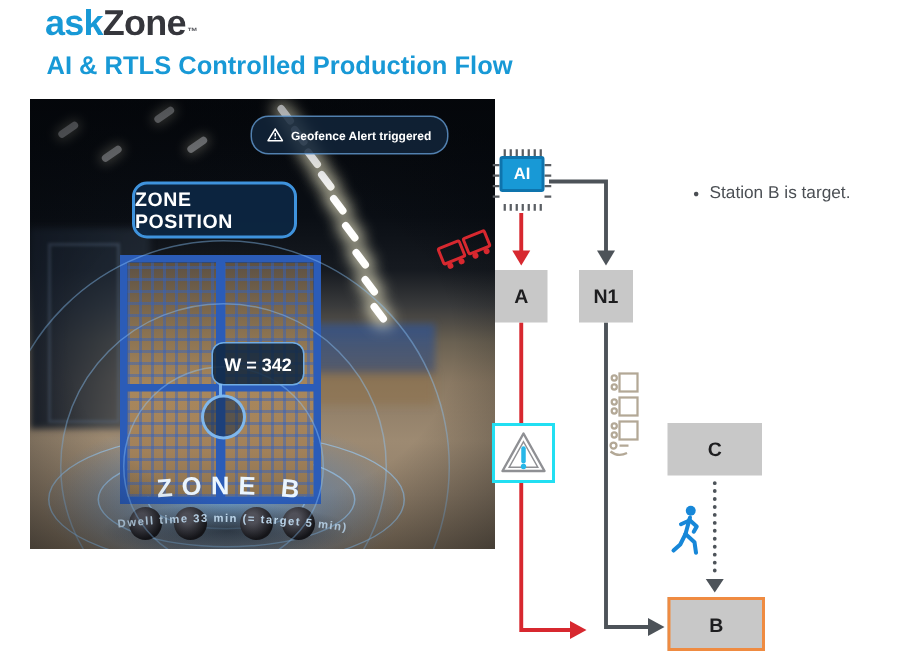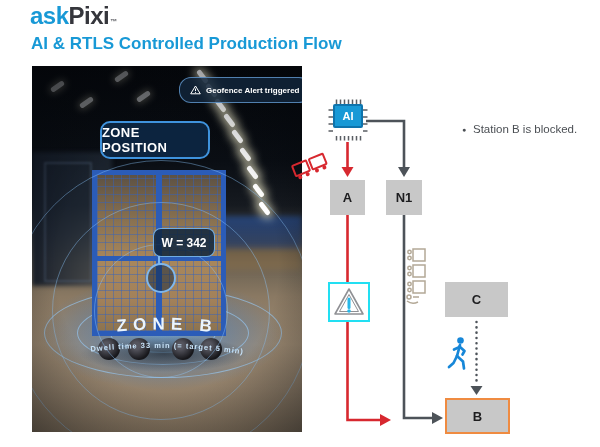--- a/index.html
+++ b/index.html
@@ -7,21 +7,21 @@
          font-family:"Liberation Sans",sans-serif;}
 
   
   .logo{position:absolute;left:30px;top:2px;font-size:24px;font-weight:bold;letter-spacing:-0.5px;}
   .logo-ask{color:var(--brand-blue);}
   .logo-pixi{color:#35363c;}
   .logo-tm{font-size:7px;color:#55565c;margin-left:1px;}
   .title{position:absolute;left:31px;top:34px;font-size:17px;font-weight:bold;color:var(--brand-blue);white-space:nowrap;}
 
   
-  .photo{position:absolute;left:32px;top:66px;width:270px;height:366px;overflow:hidden;background:#0a0d12;}
+  .photo{position:absolute;left:20px;top:66px;width:270px;height:300px;overflow:hidden;background:#0a0d12;padding-left:40px;}
   .ph-bg{position:absolute;inset:0;background:linear-gradient(180deg,#05070b 0%,#0a0e14 26%,#161a20 38%,#3a3b3c 46%,#6a6152 54%,#8a7963 63%,#9d8a72 76%,#93816b 88%,#83725d 100%);}
   .ph-machinery{position:absolute;left:0;top:86px;width:80px;height:134px;background:linear-gradient(90deg,rgba(22,30,42,.95),rgba(44,56,70,.5));filter:blur(2px);}
   .ph-machinery2{position:absolute;left:12px;top:96px;width:44px;height:116px;border:2px solid rgba(95,115,140,.35);filter:blur(1px);}
   .ph-fence{position:absolute;left:116px;top:150px;width:154px;height:34px;background:linear-gradient(180deg,rgba(38,84,165,.6),rgba(28,58,118,.42));filter:blur(2.5px);}
   .ph-boxes{position:absolute;left:116px;top:182px;width:154px;height:22px;background:rgba(142,112,72,.5);filter:blur(3px);}
   .light{position:absolute;width:15px;height:5px;background:#fff;border-radius:3px;
          box-shadow:0 0 10px 3px rgba(255,250,215,.8);transform:rotate(53deg);}
   .light.dim{opacity:.5;transform:rotate(-35deg);box-shadow:0 0 7px 2px rgba(255,250,215,.5);}
   .ph-glow{position:absolute;left:8px;top:212px;width:244px;height:112px;border-radius:50%;
            background:radial-gradient(closest-side,rgba(82,162,240,.62),rgba(58,128,210,.35) 55%,rgba(40,90,160,0) 100%);}
@@ -95,21 +95,21 @@
          color:#4b4f54;font-size:11.5px;line-height:1.33;}
   .notes li{position:relative;padding-left:11px;margin-bottom:13px;}
   .notes li::before{content:"\25CF";position:absolute;left:0;top:3px;font-size:7px;}
 </style>
 </head>
 <body>
 
 <div class="stage">
 
   <div class="logo">
-    <span class="logo-ask">ask</span><span class="logo-pixi">Pixi</span><span class="logo-tm">™</span>
+    <span class="logo-ask">ask</span><span class="logo-pixi">Zone</span><span class="logo-tm">™</span>
   </div>
   <div class="title">AI &amp; RTLS Controlled Production Flow</div>
 
   <div class="photo">
     <div class="ph-bg"></div>
     <div class="ph-machinery"></div>
     <div class="ph-machinery2"></div>
     <div class="ph-fence"></div>
     <div class="ph-boxes"></div>
     <div>
@@ -255,16 +255,16 @@
   <div class="warnbox">
     <svg width="34" height="34" viewBox="0 0 34 34">
       <path d="M17 4 L31 29 H3 Z" fill="none" stroke="#8f9094" stroke-width="1.6" stroke-linejoin="round"></path>
       <path d="M17 9.5 L26.5 26.5 H7.5 Z" fill="none" stroke="#8f9094" stroke-width="1"></path>
       <line x1="17" y1="14" x2="17" y2="22.5" stroke="#27b7e8" stroke-width="3" stroke-linecap="round"></line>
       <circle cx="17" cy="26" r="1.8" fill="#27b7e8"></circle>
     </svg>
   </div>
 
   <ul class="notes">
-    <li>Station B is blocked.</li>
+    <li>Station B is target.</li>
   </ul>
 
 </div>
 
 </body></html>

